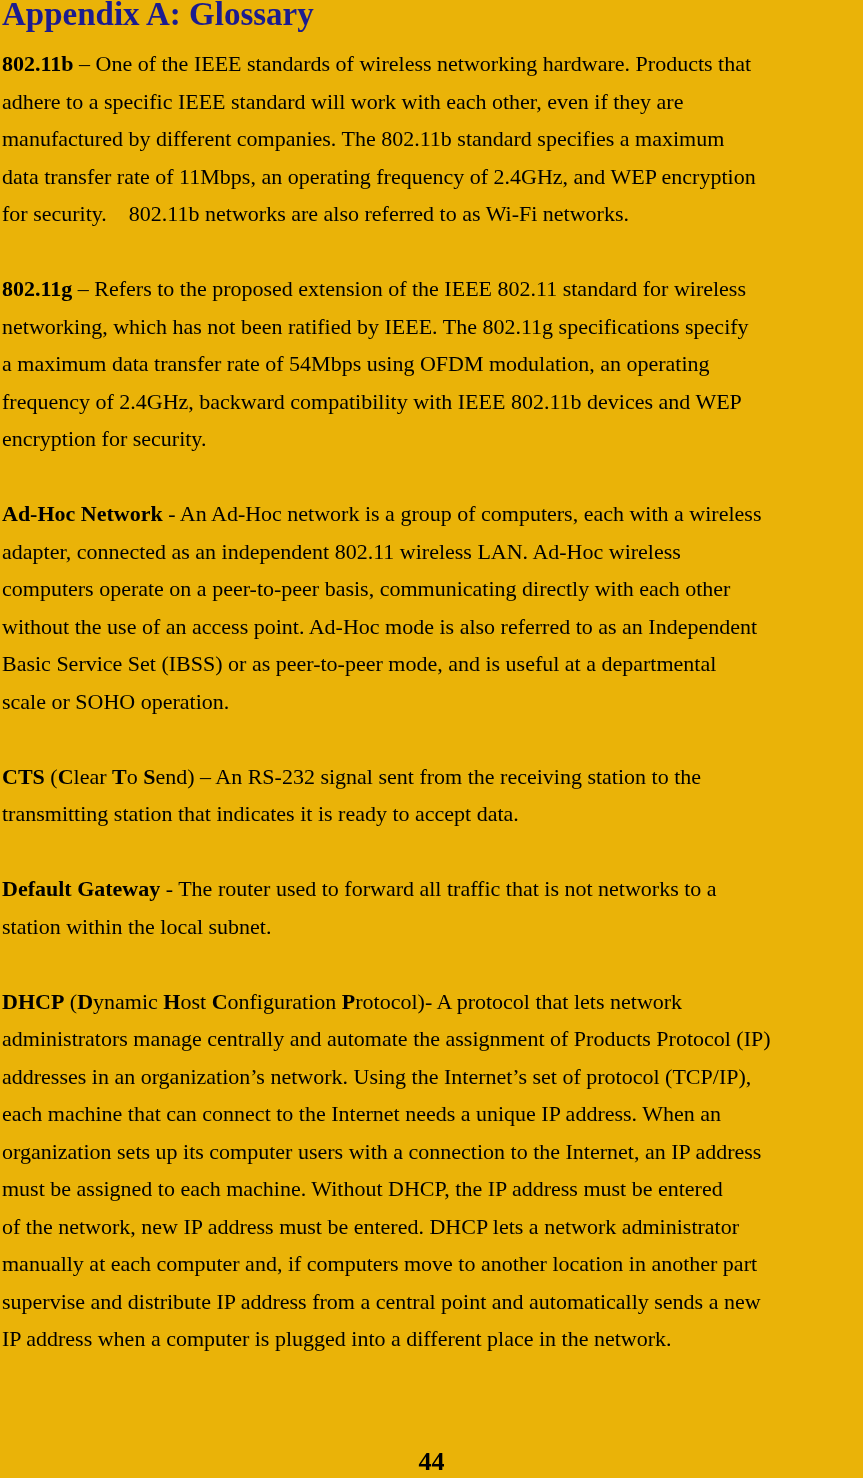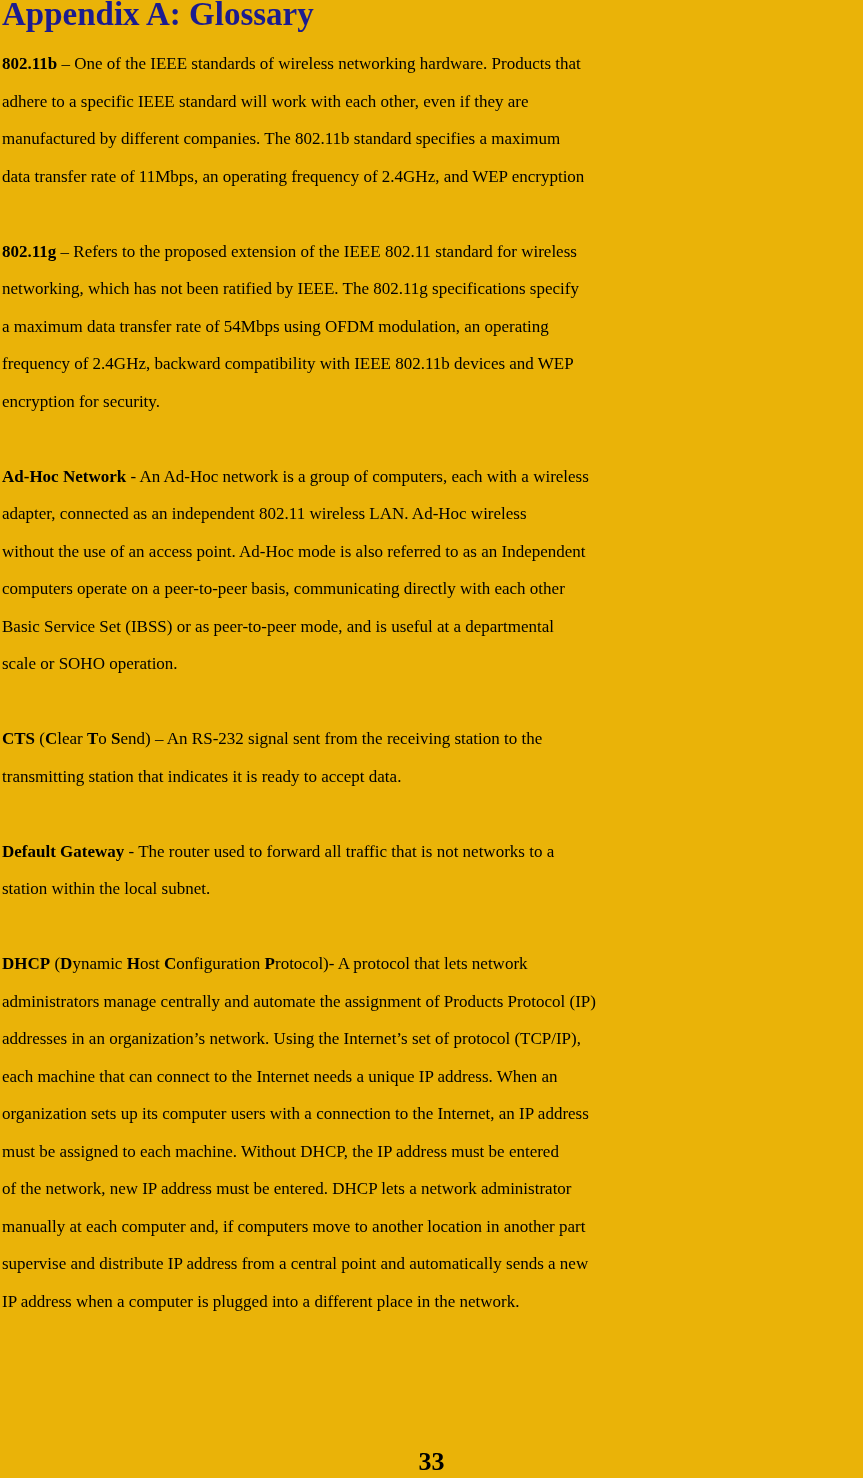--- a/index.html
+++ b/index.html
@@ -23,21 +23,21 @@
     font-size: 33px;
     line-height: 40px;
     font-weight: bold;
     white-space: pre;
   }
   .content {
     position: absolute;
     left: 2px;
     top: 45px;
     right: 0;
-    font-size: 17px;
+    font-size: 22px;
     line-height: 37.5px;
   }
   .para {
     margin: 0 0 37.5px 0;
   }
   .line {
     white-space: pre;
   }
   .b {
     font-weight: bold;
@@ -58,33 +58,34 @@
 
 <div class="page" style="background: #eab308; color: rgb(0, 0, 0);">
   <div class="doc-title" style="color: rgb(28, 28, 143);">Appendix A: Glossary</div>
 
   <div class="content">
       <div class="para">
         <div class="line"><span class="b">802.11b</span><span> – One of the IEEE standards of wireless networking hardware. Products that</span></div>
         <div class="line"><span>adhere to a specific IEEE standard will work with each other, even if they are</span></div>
         <div class="line"><span>manufactured by different companies. The 802.11b standard specifies a maximum</span></div>
         <div class="line"><span>data transfer rate of 11Mbps, an operating frequency of 2.4GHz, and WEP encryption</span></div>
+        <div class="line"><span>for security.    802.11b networks are also referred to as Wi-Fi networks.</span></div>
       </div>
       <div class="para">
         <div class="line"><span class="b">802.11g</span><span> – Refers to the proposed extension of the IEEE 802.11 standard for wireless</span></div>
         <div class="line"><span>networking, which has not been ratified by IEEE. The 802.11g specifications specify</span></div>
         <div class="line"><span>a maximum data transfer rate of 54Mbps using OFDM modulation, an operating</span></div>
         <div class="line"><span>frequency of 2.4GHz, backward compatibility with IEEE 802.11b devices and WEP</span></div>
         <div class="line"><span>encryption for security.</span></div>
       </div>
       <div class="para">
         <div class="line"><span class="b">Ad-Hoc Network</span><span> - An Ad-Hoc network is a group of computers, each with a wireless</span></div>
         <div class="line"><span>adapter, connected as an independent 802.11 wireless LAN. Ad-Hoc wireless</span></div>
+        <div class="line"><span>computers operate on a peer-to-peer basis, communicating directly with each other</span></div>
         <div class="line"><span>without the use of an access point. Ad-Hoc mode is also referred to as an Independent</span></div>
-        <div class="line"><span>computers operate on a peer-to-peer basis, communicating directly with each other</span></div>
         <div class="line"><span>Basic Service Set (IBSS) or as peer-to-peer mode, and is useful at a departmental</span></div>
         <div class="line"><span>scale or SOHO operation.</span></div>
       </div>
       <div class="para">
         <div class="line"><span class="b">CTS</span><span> (</span><span class="b">C</span><span>lear </span><span class="b">T</span><span>o </span><span class="b">S</span><span>end) – An RS-232 signal sent from the receiving station to the</span></div>
         <div class="line"><span>transmitting station that indicates it is ready to accept data.</span></div>
       </div>
       <div class="para">
         <div class="line"><span class="b">Default Gateway</span><span> - The router used to forward all traffic that is not networks to a</span></div>
         <div class="line"><span>station within the local subnet.</span></div>
@@ -96,14 +97,14 @@
         <div class="line"><span>each machine that can connect to the Internet needs a unique IP address. When an</span></div>
         <div class="line"><span>organization sets up its computer users with a connection to the Internet, an IP address</span></div>
         <div class="line"><span>must be assigned to each machine. Without DHCP, the IP address must be entered</span></div>
         <div class="line"><span>of the network, new IP address must be entered. DHCP lets a network administrator</span></div>
         <div class="line"><span>manually at each computer and, if computers move to another location in another part</span></div>
         <div class="line"><span>supervise and distribute IP address from a central point and automatically sends a new</span></div>
         <div class="line"><span>IP address when a computer is plugged into a different place in the network.</span></div>
       </div>
     </div>
 
-  <div class="page-number">33</div>
+  <div class="page-number">44</div>
 </div>
 
 </body></html>

